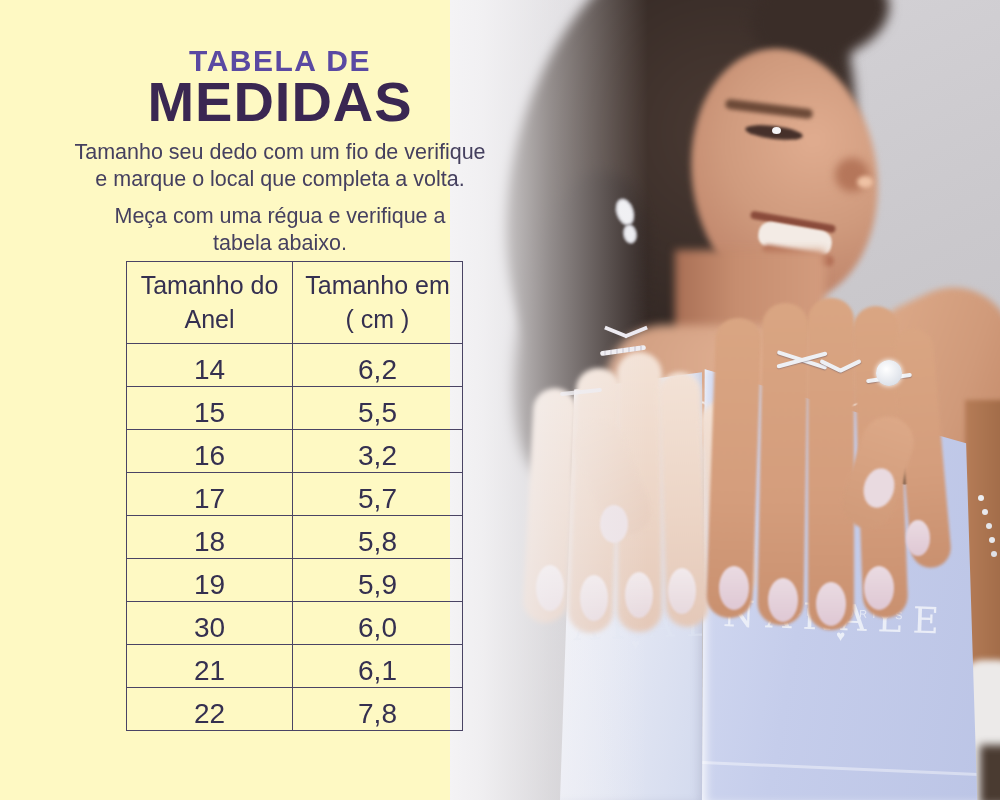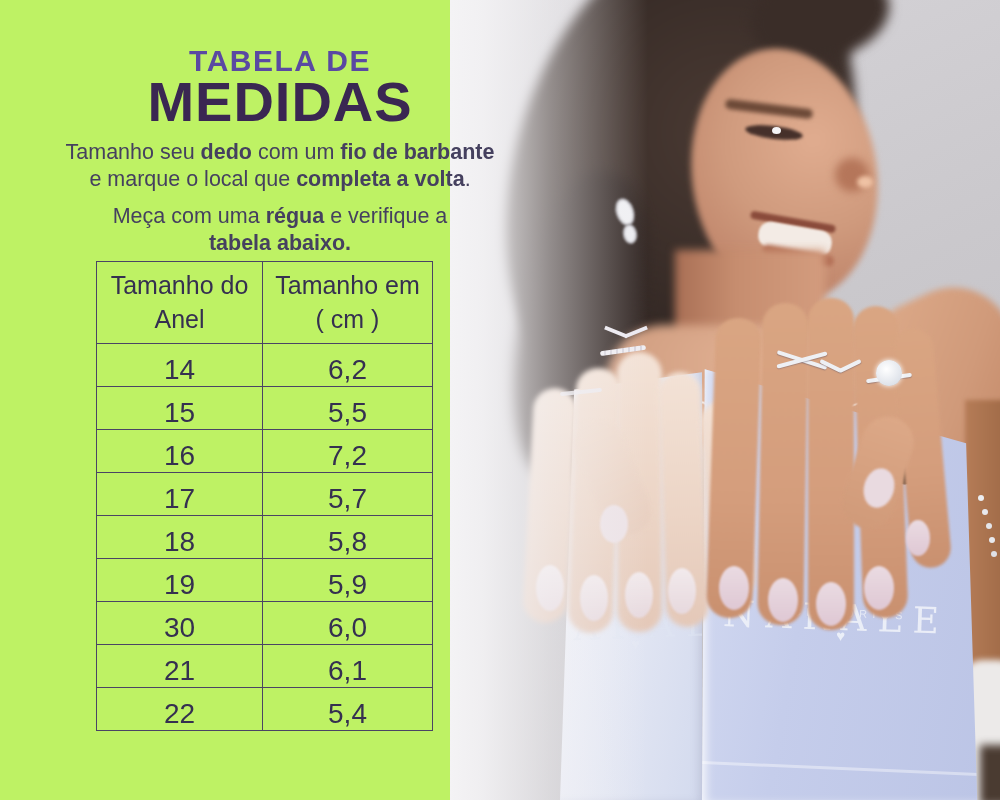--- a/index.html
+++ b/index.html
@@ -1,28 +1,28 @@
 <!DOCTYPE html>
 <html><head>
 <meta charset="utf-8">
 <style>
   * { margin:0; padding:0; box-sizing:border-box; }
   body { font-family: "Liberation Sans", sans-serif; background:#ddd; }
-  .canvas { position:relative; width:1000px; height:800px; background:#bef264; overflow:hidden; }
+  .canvas { position:relative; width:1000px; height:800px; background:#fef9c3; overflow:hidden; }
 
   
   .content { position:absolute; left:30px; top:0; width:500px; height:800px; text-align:center; z-index:5; }
   .t1 { position:absolute; top:44px; width:100%; font-size:30px; font-weight:700; letter-spacing:1.5px; color:#5a49a2; }
   .t2 { position:absolute; top:74px; width:100%; font-size:56px; font-weight:700; letter-spacing:1px; color:#3a2752; line-height:1; }
   .para { position:absolute; width:100%; font-size:21.5px; color:#45405f; line-height:27px; }
   #p1 { top:139px; }
   #p2 { top:203px;text-align:center; }
-  .b { font-weight:700; }
-
-  table.size-table { position:absolute; left:96px; top:261px; width:336px; border-collapse:collapse; table-layout:fixed; z-index:5; }
+  .b { font-weight:400; }
+
+  table.size-table { position:absolute; left:126px; top:261px; width:336px; border-collapse:collapse; table-layout:fixed; z-index:5; }
   table.size-table col.c1 { width:166px; }
   table.size-table col.c2 { width:170px; }
   table.size-table th, table.size-table td { border:1.5px solid #4a4464; text-align:center; color:#353050; }
   table.size-table th { height:82px; font-size:25px; font-weight:400; line-height:1.35; vertical-align:middle; padding:4px 6px; }
   table.size-table td { height:43px; font-size:28px; vertical-align:bottom; padding-bottom:2px; line-height:1; }
 
   
   .photo { position:absolute; left:450px; top:0; width:550px; height:800px; overflow:hidden; }
   .photo div { position:absolute; }
   #ph-backdrop { inset:0; background:linear-gradient(155deg,#d8d6da 0%,#cac8cc 45%,#bdbbc0 100%); }
@@ -140,21 +140,21 @@
 </head>
 <body>
 
 <div class="canvas">
 
   <section class="content">
     <div class="t1">TABELA DE</div>
     <div class="t2">MEDIDAS</div>
 
     <div class="para" id="p1">
-      <div><span>Tamanho seu </span><span class="b">dedo</span><span> com um </span><span class="b">fio de barbante</span></div>
+      <div><span>Tamanho seu </span><span class="b">dedo</span><span> com um </span><span class="b">fio de verifique</span></div>
       <div><span>e marque o local que </span><span class="b">completa a volta</span><span>.</span></div>
     </div>
 
     <div class="para" id="p2">
       <div><span>Meça com uma </span><span class="b">régua</span><span> e verifique a </span></div>
       <div><span class="b">tabela abaixo.</span></div>
     </div>
   </section>
 
   <table class="size-table">
@@ -172,21 +172,21 @@
       <tr>
           <td>14</td>
           <td>6,2</td>
         </tr>
       <tr>
           <td>15</td>
           <td>5,5</td>
         </tr>
       <tr>
           <td>16</td>
-          <td>7,2</td>
+          <td>3,2</td>
         </tr>
       <tr>
           <td>17</td>
           <td>5,7</td>
         </tr>
       <tr>
           <td>18</td>
           <td>5,8</td>
         </tr>
       <tr>
@@ -196,21 +196,21 @@
       <tr>
           <td>30</td>
           <td>6,0</td>
         </tr>
       <tr>
           <td>21</td>
           <td>6,1</td>
         </tr>
       <tr>
           <td>22</td>
-          <td>5,4</td>
+          <td>7,8</td>
         </tr>
     </tbody>
   </table>
 
   <div class="photo">
     <div id="ph-backdrop"></div>
 
     <div id="ph-hair-main"></div>
     <div id="ph-hair-side"></div>
     <div id="ph-hair-top"></div>

